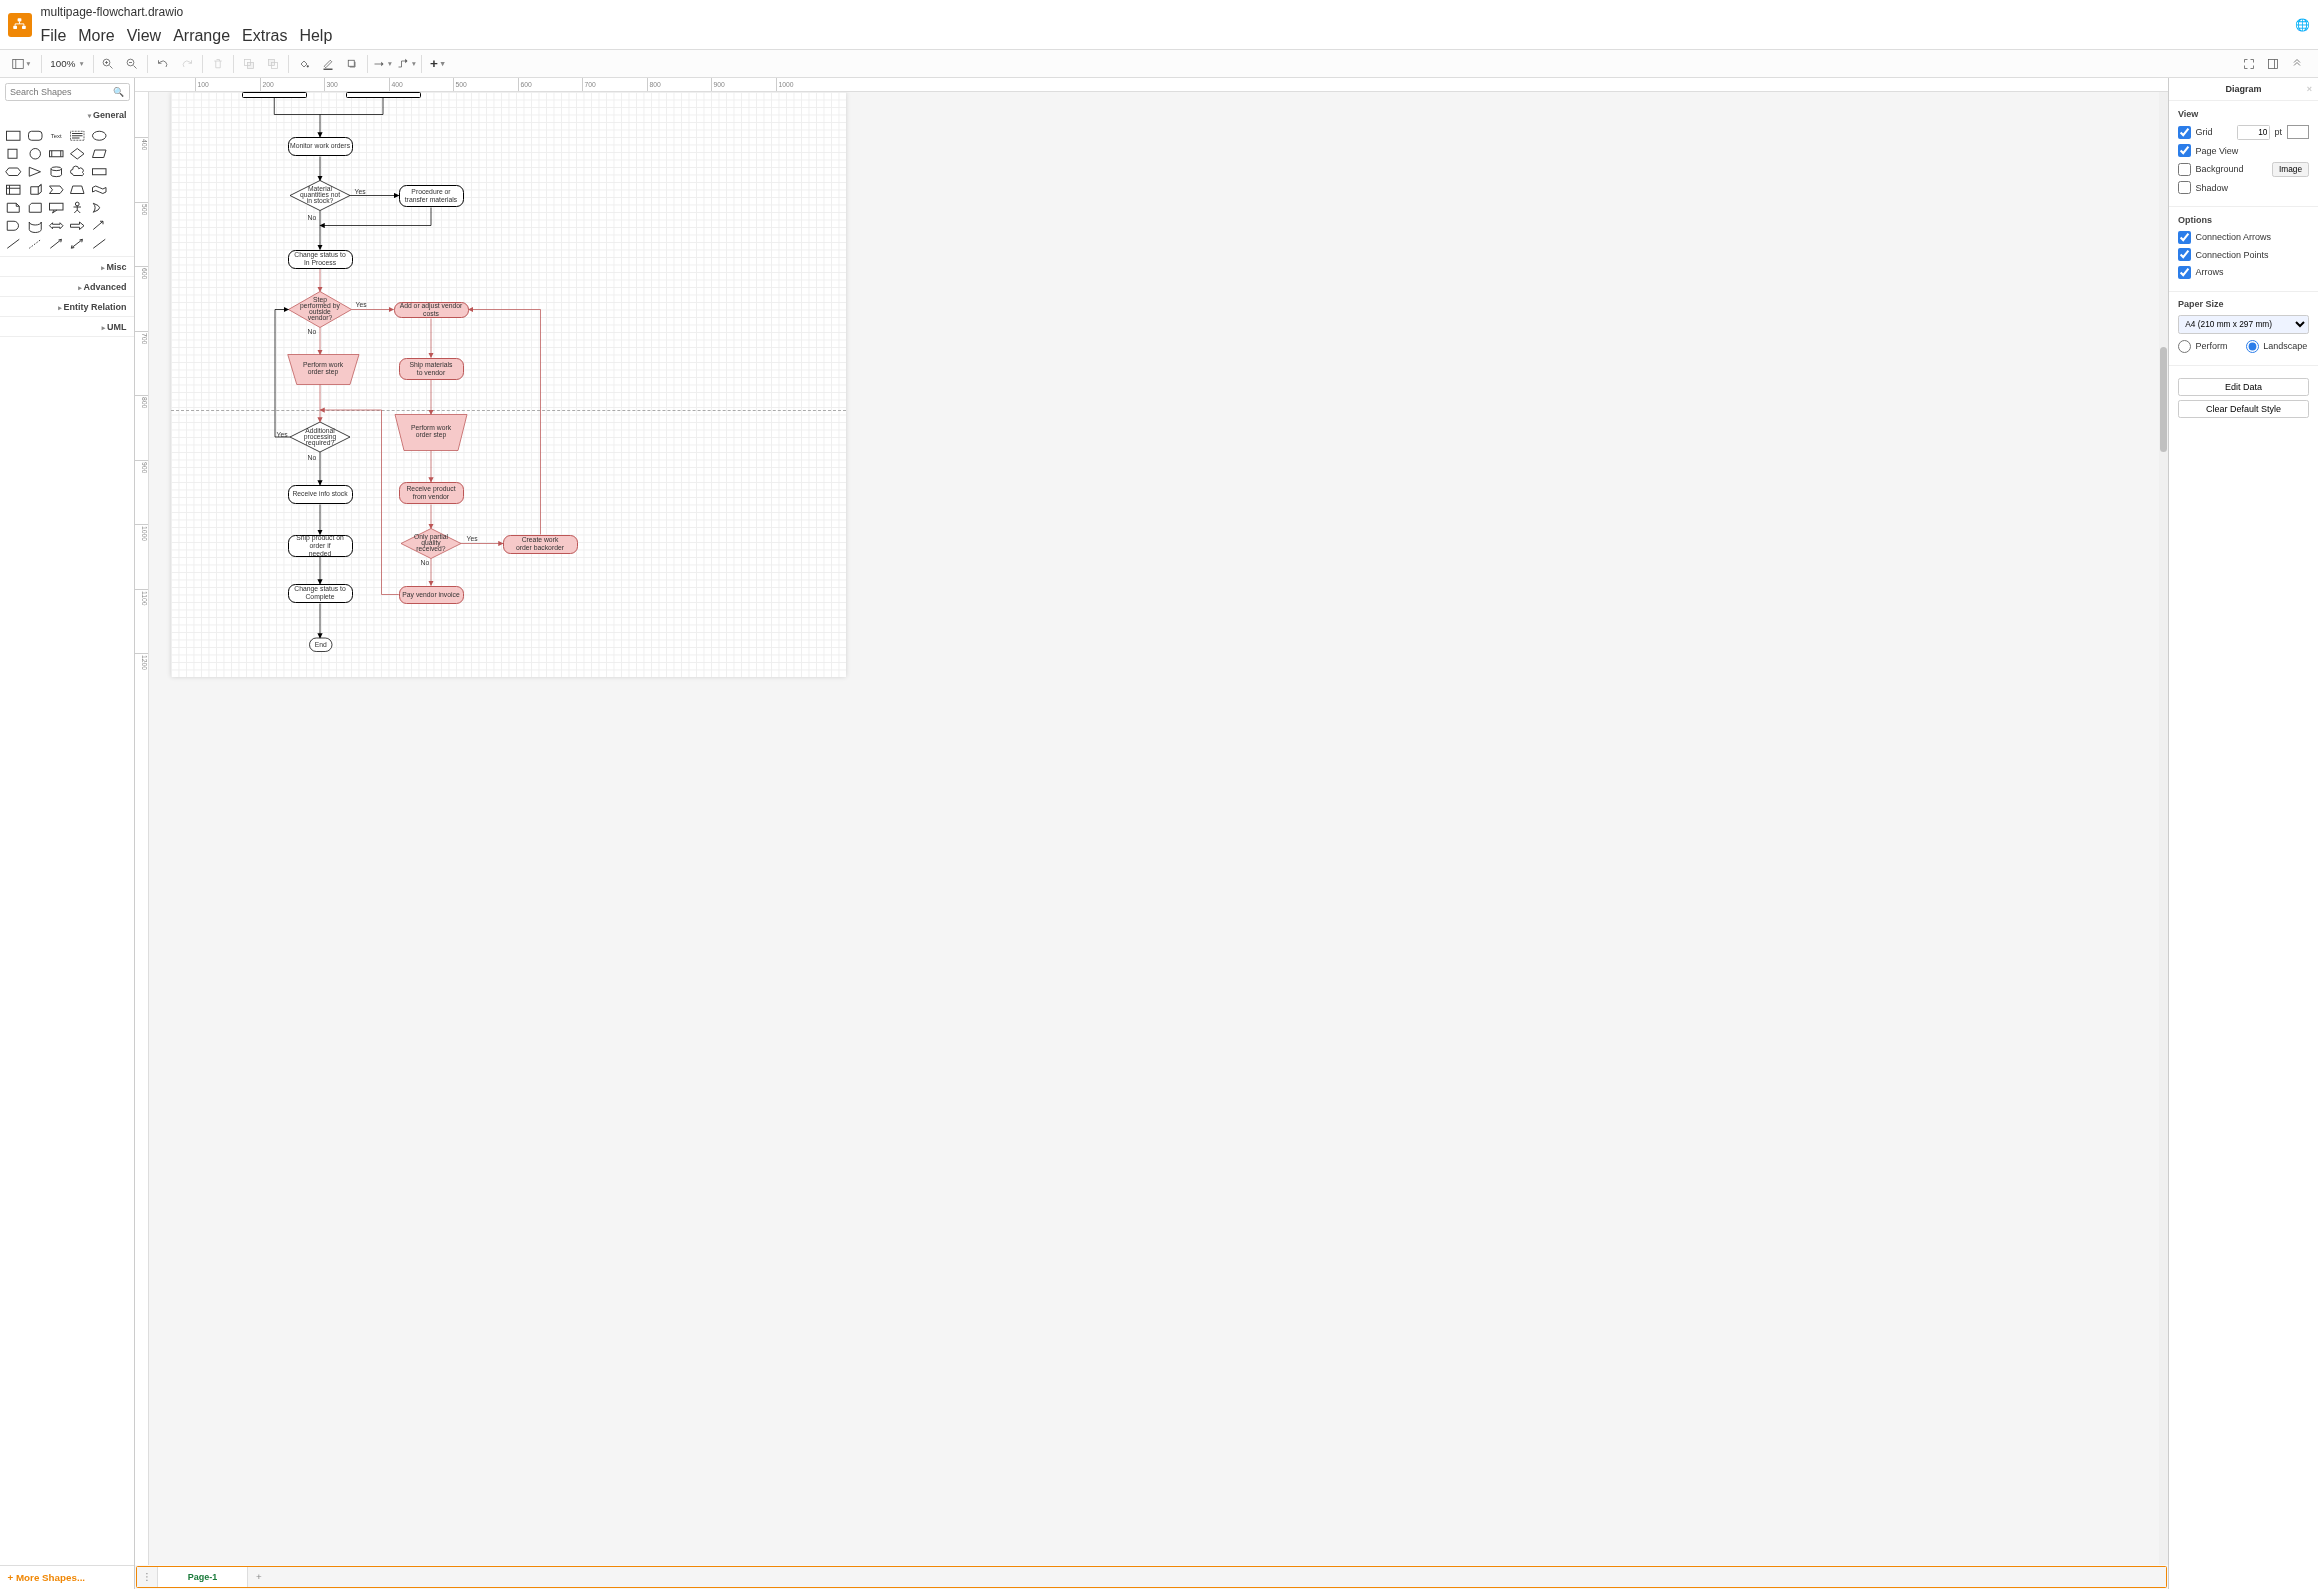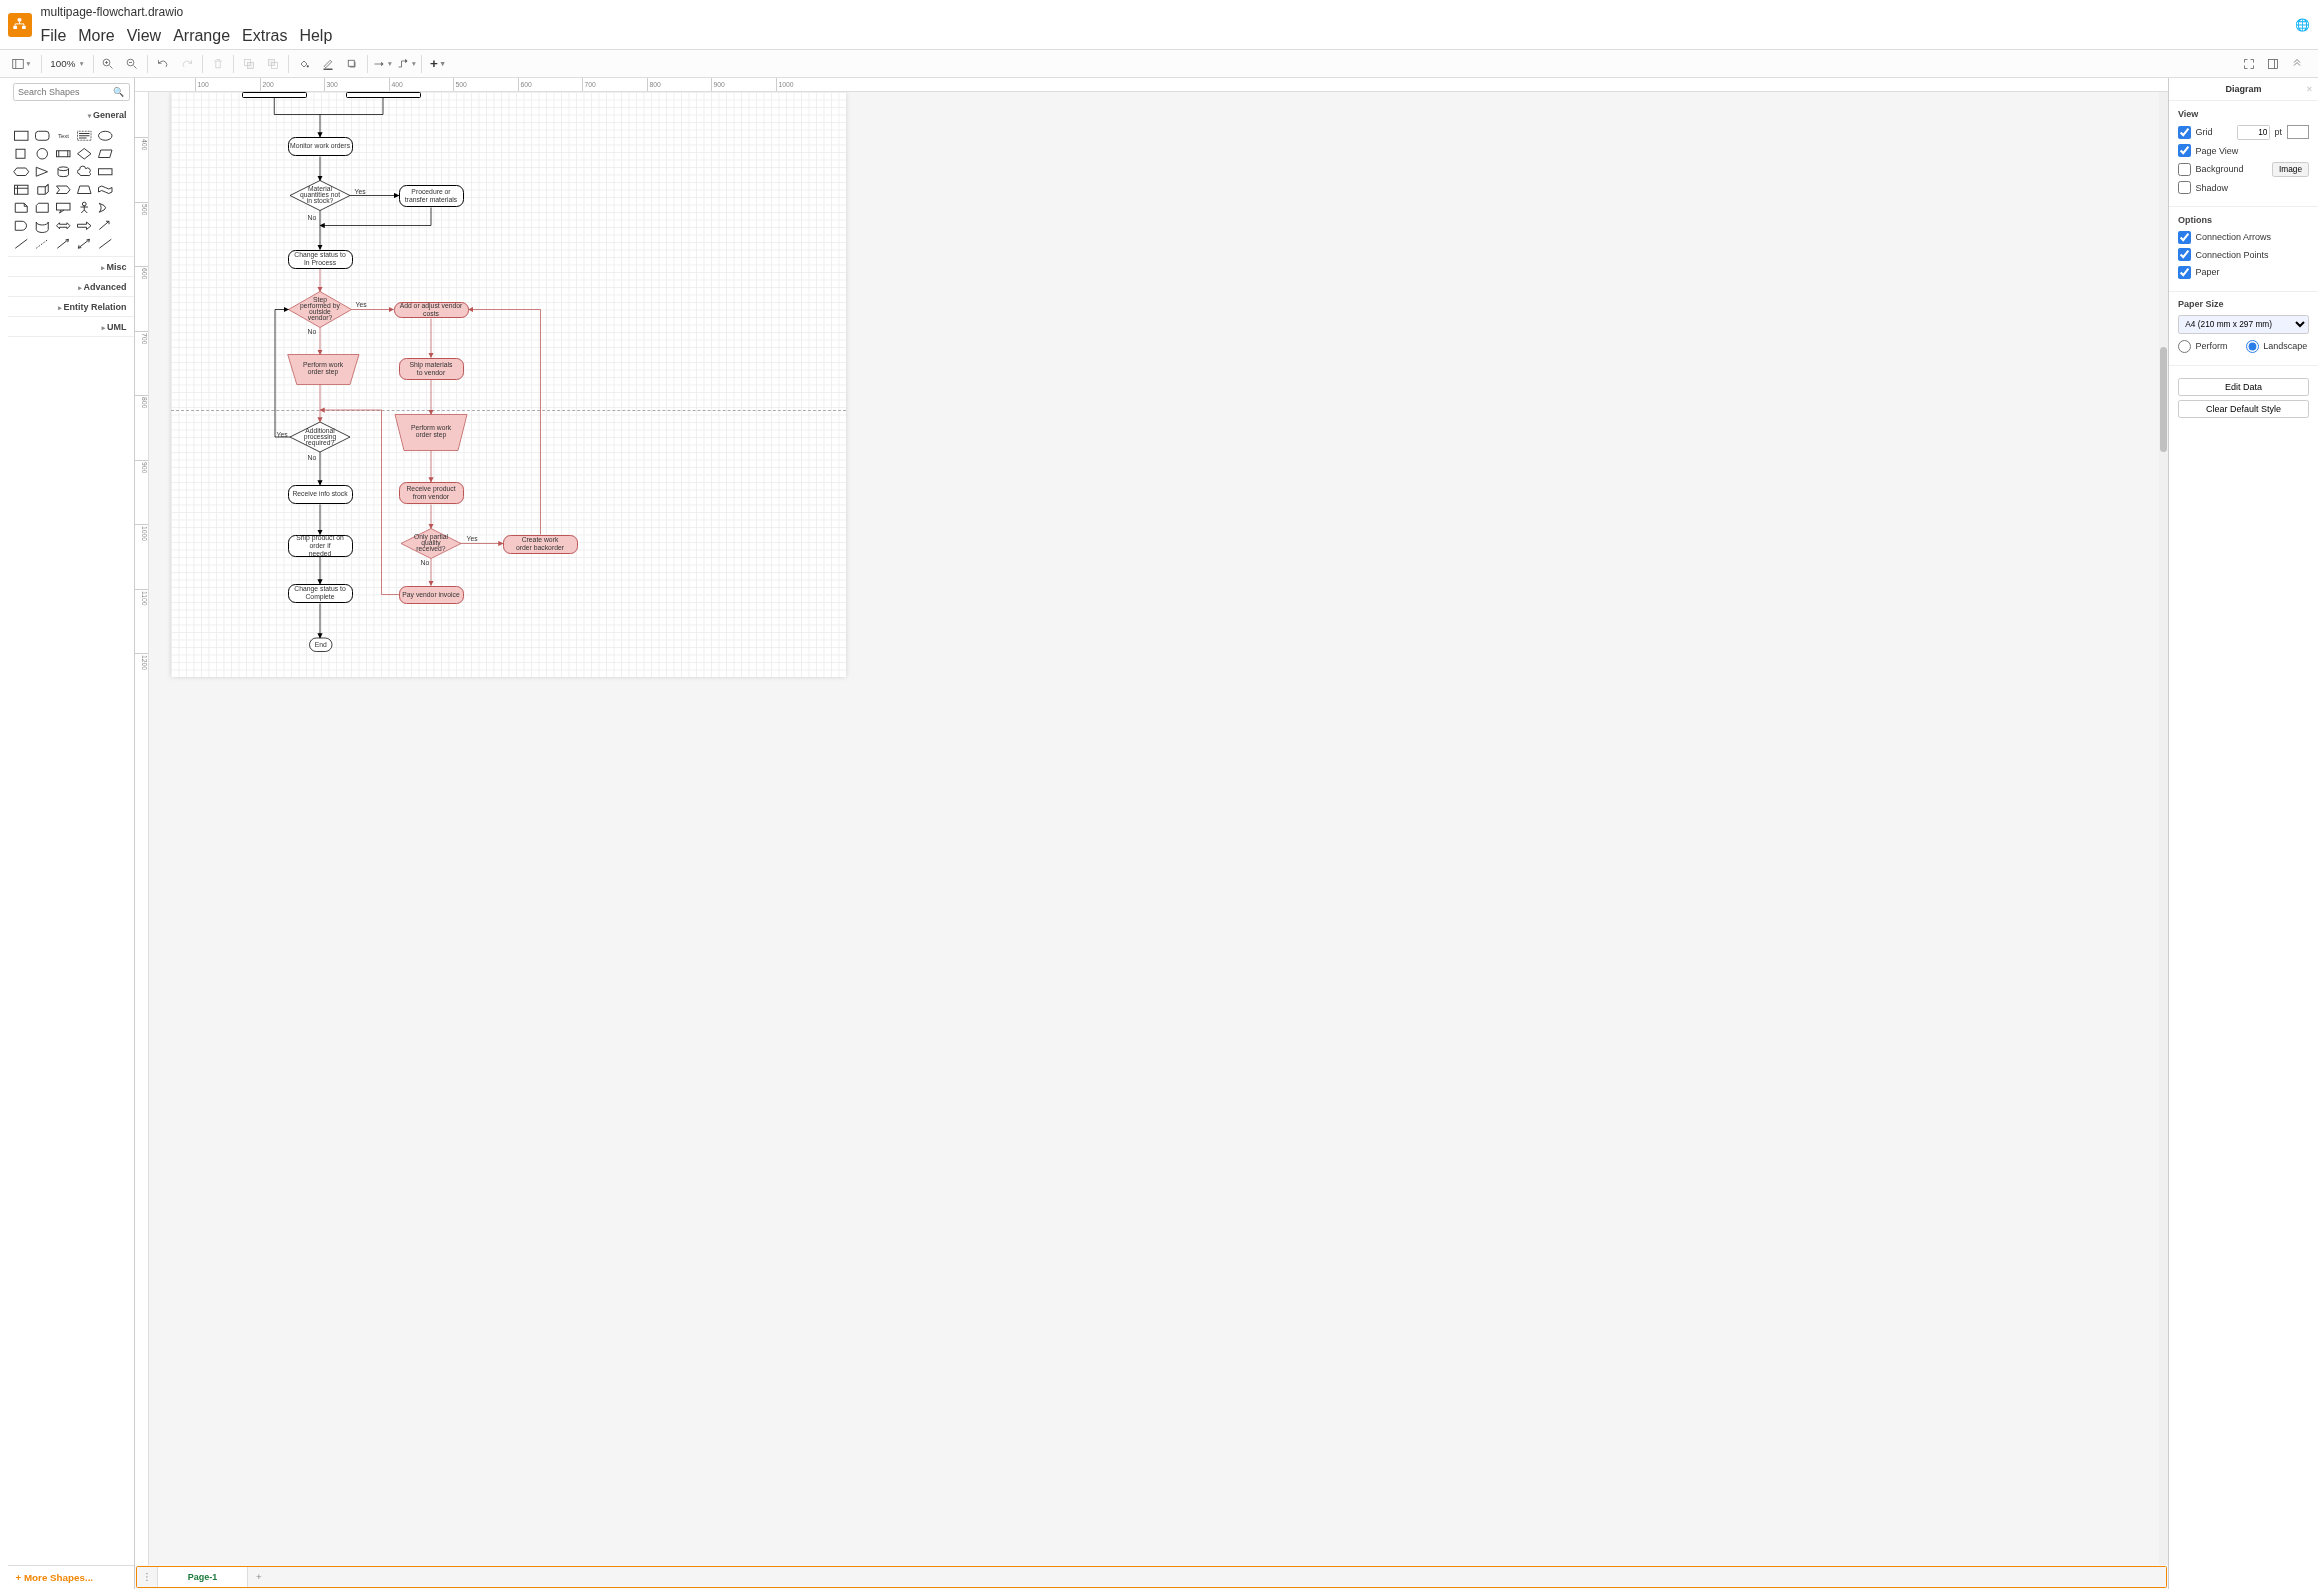--- a/index.html
+++ b/index.html
@@ -25,21 +25,21 @@
 .tool-btn svg { width:12px; height:12px; }
 .zoom { display:flex; align-items:center; gap:1.5px; cursor:pointer; padding:0 4.5px;}
 .zoom span { font-size:9.8px; }
 .dropdown-caret::after { content:"▾"; font-size:7.5px; margin-left:3px; color:#888; }
 .toolbar-right { margin-left:auto; display:flex; gap:3px; padding-right:4.5px;}
 
 
 .body { display:flex; flex:1; overflow:hidden; }
 
 
-.sidebar { width:135px; border-right:0.8px solid #ccc; background:#fff; display:flex; flex-direction:column; overflow:hidden;padding-left:8px; }
+.sidebar { width:135px; border-right:0.8px solid #ccc; background:#fff; display:flex; flex-direction:column; overflow:hidden; }
 .search-wrap { padding:4.5px; }
 .search { width:100%; padding:3px 18px 3px 4.5px; border:0.8px solid #ccc; border-radius:2.3px; font-size:9px; background:#fff; }
 .search-wrap { position:relative; }
 .search-icon { position:absolute; right:9px; top:50%; transform:translateY(-50%); color:#999; font-size:9px; }
 .palette { flex:1; overflow:auto; }
 .palette-section { border-bottom:0.8px solid #eee; }
 .palette-header { padding:4.5px 7.5px; font-size:9px; font-weight:600; color:#444; cursor:pointer;text-align:right; }
 .palette-header::before { content:"▾ "; font-size:6.8px; color:#888; }
 .palette-header.collapsed::before { content:"▸ "; }
 .shape-grid { display:grid; grid-template-columns: repeat(6, 1fr); gap:3px; padding:4.5px; }
@@ -651,21 +651,21 @@
         <div class="chk-row">
             <input type="checkbox" checked="" style="">
             <label>Connection Arrows</label>
           </div>
         <div class="chk-row">
             <input type="checkbox" checked="" style="">
             <label>Connection Points</label>
           </div>
         <div class="chk-row">
             <input type="checkbox" checked="" style="">
-            <label>Paper</label>
+            <label>Arrows</label>
           </div>
       </div>
       <div class="panel-section">
         <h4>Paper Size</h4>
         <select class="select"><option>A4 (210 mm x 297 mm)</option></select>
         <div class="chk-row" style="margin-top:6px;">
           <input type="radio" name="orient" style="">
             <label>Perform</label>
           <input type="radio" name="orient" checked="" style="">
             <label>Landscape</label>

